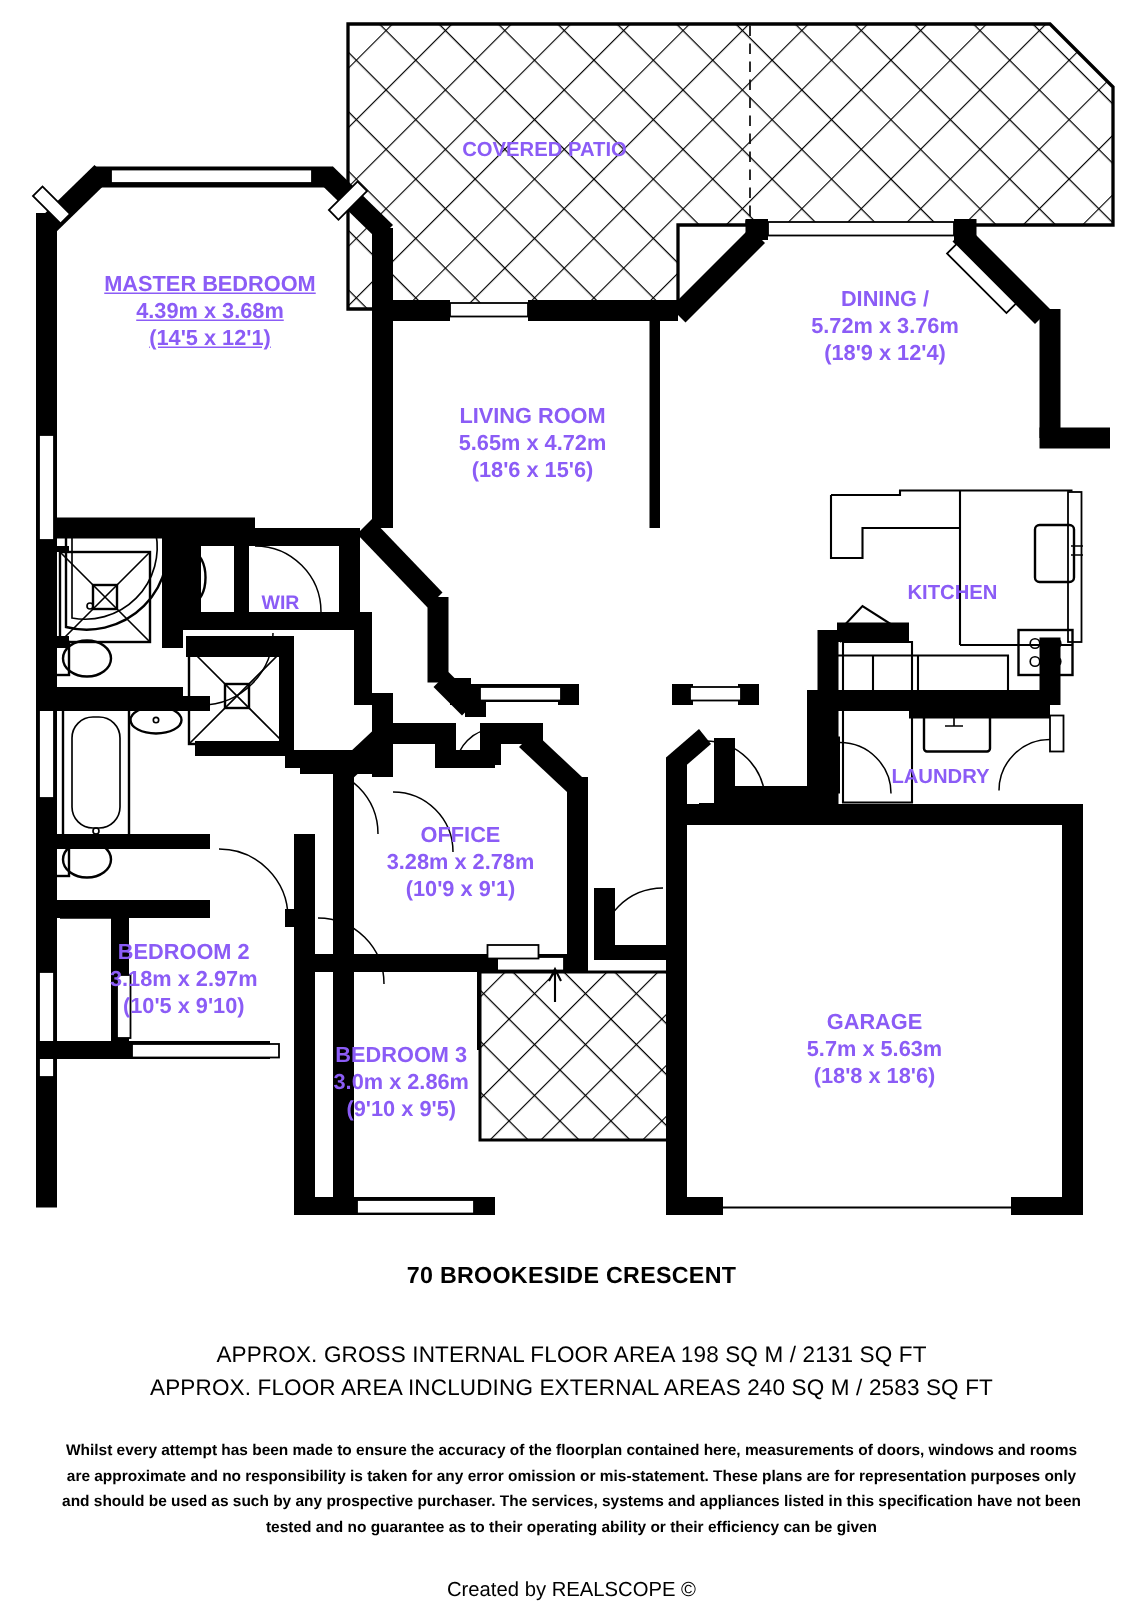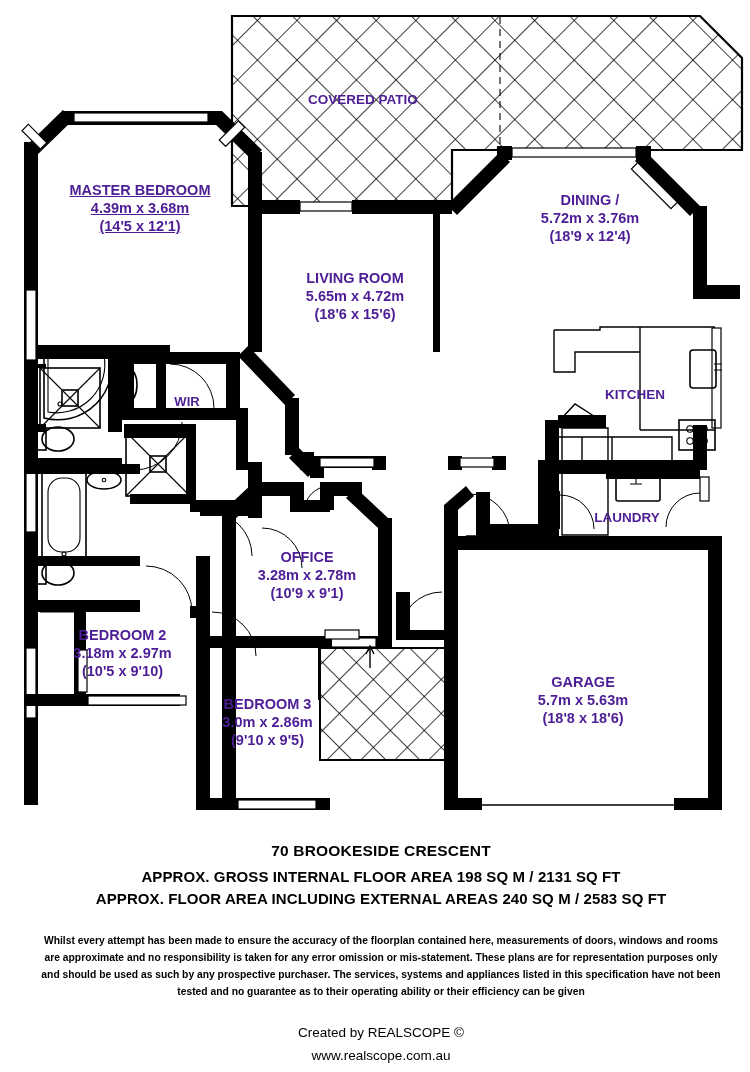--- a/index.html
+++ b/index.html
@@ -35,21 +35,21 @@
   .swing { fill: none; stroke: #000000; stroke-width: 1.0; }
   .winfill { fill: #ffffff; stroke: #000000; stroke-width: 1.2; }
   .dashed { fill: none; stroke: #000000; stroke-width: 1.1; stroke-dasharray: 7 5; }
 
   
   .roomlabel {
     position: absolute;
     text-align: center;
     font-family: "Liberation Sans", sans-serif;
     font-weight: bold;
-    color: #4c1d95;
+    color: #8b5cf6;
     line-height: 1.24;
     white-space: nowrap;
     pointer-events: none;
   }
   .roomlabel .rname { display: block; }
   .roomlabel .rdim  { display: block; }
   .roomlabel .rimp  { display: block; }
 
   .sz-lg { font-size: 14.5px; }
   .sz-md { font-size: 13.5px; }
@@ -63,23 +63,23 @@
     text-align: center;
     padding-left: 12px;
   }
   .addr {
     font-size: 15.5px;
     font-weight: bold;
     letter-spacing: 0.2px;
     margin-top: 12px;
   }
   .areaLines {
-    margin-top: 6px;
+    margin-top: 33px;
     font-size: 15px;
-    font-weight: bold;
+    font-weight: normal;
     line-height: 1.45;
     letter-spacing: 0.1px;
   }
   .disclaimer {
     margin: 22px auto 0 auto;
     width: 690px;
     font-size: 10.3px;
     line-height: 1.68;
     font-weight: bold;
   }

